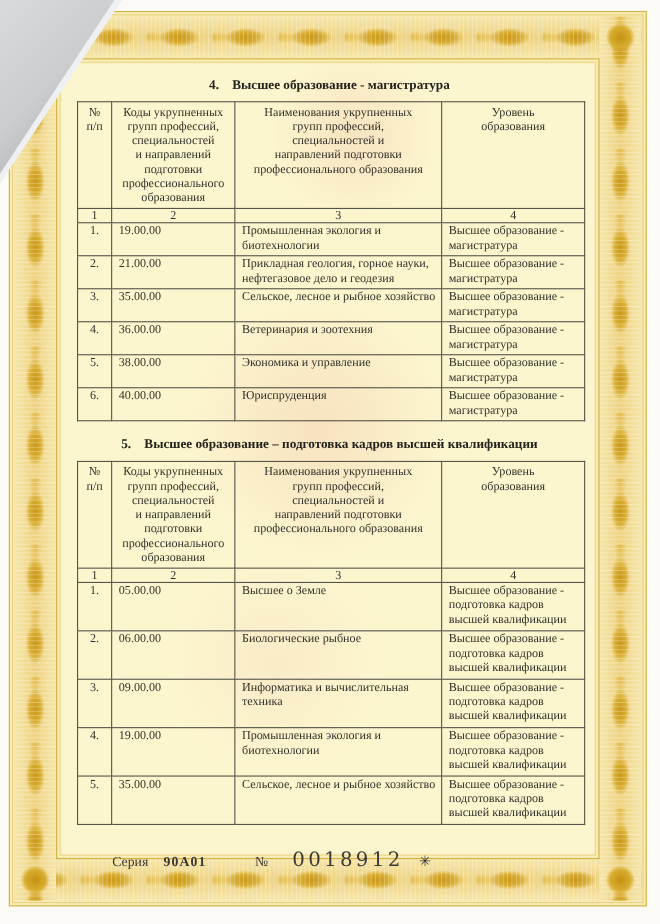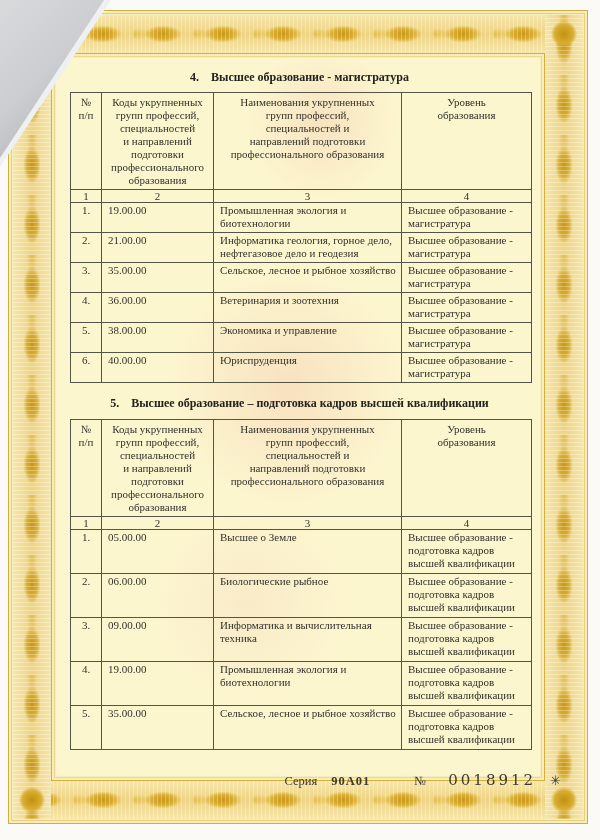--- a/index.html
+++ b/index.html
@@ -80,26 +80,26 @@
     overflow:hidden;
   }
   td.hd { text-align:center; white-space:pre-line; padding:3px 2px 2px 2px; }
   tr.numrow td { height:12px; text-align:center; padding:0; line-height:12px; }
   td.cnum { text-align:center; padding:1px 0; }
   tr.data td { height:27px; }
   tr.data5 td { height:41px; }
 
   .footer {
     margin-top:21px;
-    display:flex; justify-content:flex-end; align-items:baseline;
+    display:flex; justify-content:flex-start; align-items:baseline;
     transform:translateX(32px);
     font-size:12.5px; color:#3a3a33;
   }
   .footer .series-val { font-weight:bold; margin:0 44px 4px 14px; letter-spacing:1px; }
-  .footer .num-val { margin:0 14px 0 22px; letter-spacing:3px; font-family:"DejaVu Serif",serif; font-size:15px; }
+  .footer .num-val { margin:0 14px 0 22px; letter-spacing:3px; font-family:"DejaVu Serif",serif; font-size:18px; }
   .footer .star { font-size:13px; }
 
   
   .fold-halo {
     position:absolute; left:0; top:0; width:130px; height:185px; z-index:9;
     clip-path:polygon(0 0, 111px 0, 0 167px);
     background:#eef0f1;
   }
   .fold {
     position:absolute; left:0; top:0; width:120px; height:175px; z-index:10;
@@ -166,21 +166,21 @@
         </tr>
         <tr class="data">
           <td class="cnum">1.</td>
           <td>19.00.00</td>
           <td>Промышленная экология и биотехнологии</td>
           <td>Высшее образование - магистратура</td>
         </tr>
         <tr class="data">
           <td class="cnum">2.</td>
           <td>21.00.00</td>
-          <td>Информатика геология, горное дело, нефтегазовое дело и геодезия</td>
+          <td>Прикладная геология, горное науки, нефтегазовое дело и геодезия</td>
           <td>Высшее образование - магистратура</td>
         </tr>
         <tr class="data">
           <td class="cnum">3.</td>
           <td>35.00.00</td>
           <td>Сельское, лесное и рыбное хозяйство</td>
           <td>Высшее образование - магистратура</td>
         </tr>
         <tr class="data">
           <td class="cnum">4.</td>

